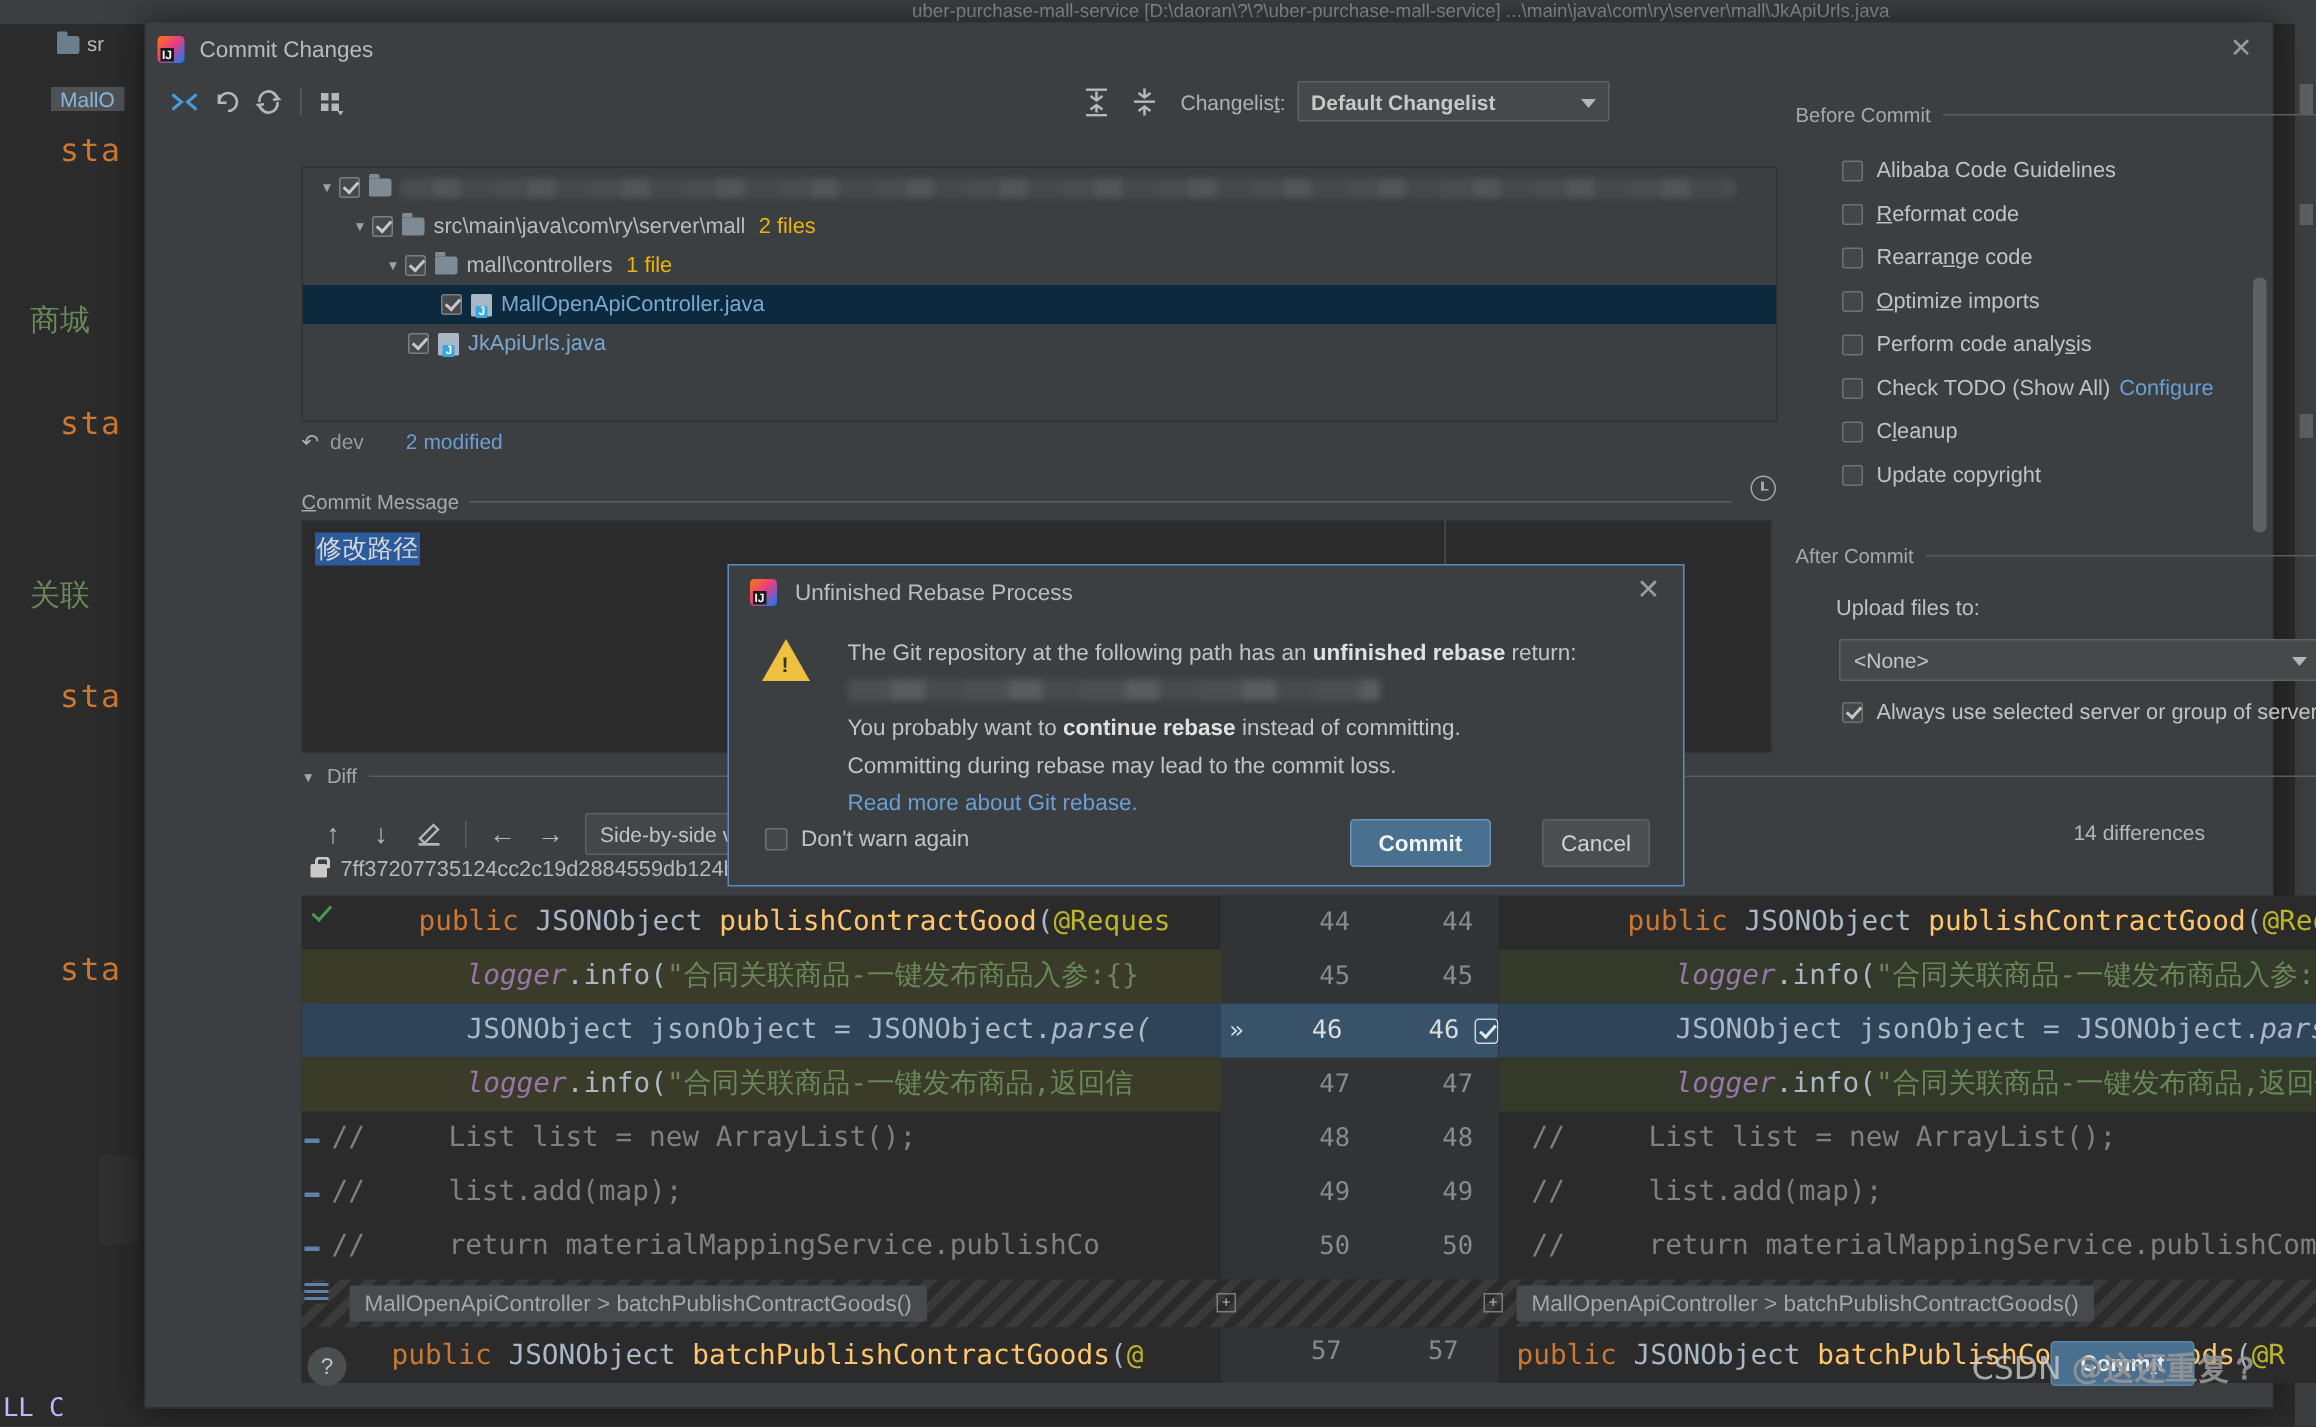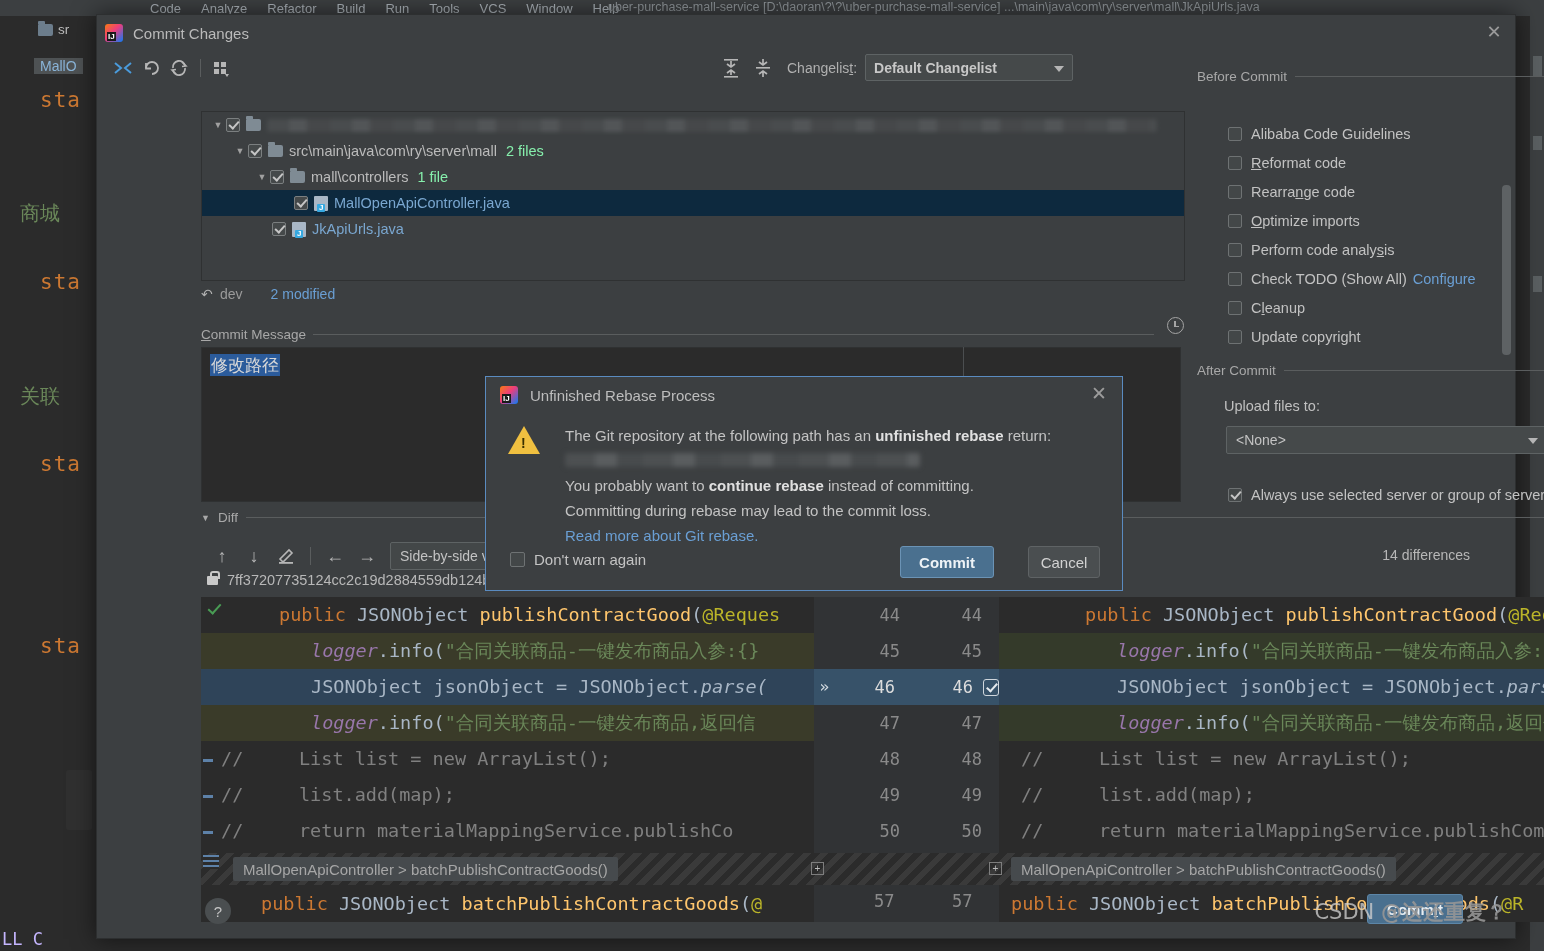--- a/index.html
+++ b/index.html
@@ -158,21 +158,21 @@
   .jfile:after {
     content: "J"; position: absolute; left: 3px; bottom: -1px; font-size: 8px;
     font-weight: bold; color: #fff; background: #36a8e0; line-height: 8px;
     padding: 0 2px; border-radius: 1px;
   }
   .blur-bar {
     height: 13px; border-radius: 2px; flex: none;
     background: repeating-linear-gradient(90deg,#4a4d4f 0 22px,#545759 22px 40px,#47494b 40px 63px);
     filter: blur(2.2px); opacity: .95;
   }
-  .t-dim { color: #86efac; margin-left: 9px; }
+  .t-dim { color: #eab308; margin-left: 9px; }
   .t-blue { color: #7aa7d0; }
 
   .branch-row {
     position: absolute; left: 104px; top: 266px; height: 26px;
     display: flex; align-items: center; font-size: 14px;
   }
   .branch-ic { width: 14px; color: #b0b0b0; font-size: 14px; }
   .branch-name { color: #9a9a9a; margin-left: 5px; }
   .modified { color: #6a9fd4; margin-left: 28px; }
 
@@ -211,21 +211,21 @@
   
   .bc-header, .ac-header {
     position: absolute; display: flex; align-items: center; gap: 8px;
     font-size: 13.5px; color: #a8a8a8; white-space: nowrap;
   }
   .bc-header { left: 1100px; top: 54px; width: 390px; }
   .ac-header { left: 1100px; top: 348px; width: 390px; }
   .bc-header .line, .ac-header .line { flex: 1; height: 1px; background: #5a5d5e; }
   .opt-row {
     position: absolute; display: flex; align-items: center;
-    font-size: 14.5px; color: #c2c2c2; white-space: nowrap; margin-top: 20px;
+    font-size: 14.5px; color: #c2c2c2; white-space: nowrap;
   }
   .opt-cbx {
     width: 14px; height: 14px; border: 1px solid #6e7273; background: #434748;
     border-radius: 2px; margin-right: 9px; flex: none; position: relative;
   }
   .opt-cbx.on:after {
     content: ""; position: absolute; left: 4px; top: 0px; width: 4px; height: 8px;
     border: solid #c6c6c6; border-width: 0 2px 2px 0; transform: rotate(42deg);
   }
   .opt-row u { text-decoration: underline; }
@@ -476,31 +476,20 @@
     <div class="bg-bottomleft">LL C</div>
 
     <div style="position:absolute;left:66px;top:770px;width:26px;height:60px;background:#333;border-radius:3px;opacity:.7"></div>
 
     <div class="bg-scroll-right">
       <div class="bg-minimap-blk" style="top:40px;height:20px"></div>
       <div class="bg-minimap-blk" style="top:120px;height:14px"></div>
       <div class="bg-minimap-blk" style="top:260px;height:16px"></div>
     </div>
 
-    <div class="bg-menubar">
-      <span>Code</span>
-      <span>Analyze</span>
-      <span>Refactor</span>
-      <span>Build</span>
-      <span>Run</span>
-      <span>Tools</span>
-      <span>VCS</span>
-      <span>Window</span>
-      <span>Help</span>
-    </div>
     <div class="bg-titlepath">uber-purchase-mall-service [D:\daoran\?\?\uber-purchase-mall-service] ...\main\java\com\ry\server\mall\JkApiUrls.java</div>
   </div>
 
   <div class="commit-win">
 
     <div class="win-title">
       <span class="ij-logo"></span>
       <span class="win-title-text">Commit Changes</span>
       <span class="win-close">✕</span>
     </div>

